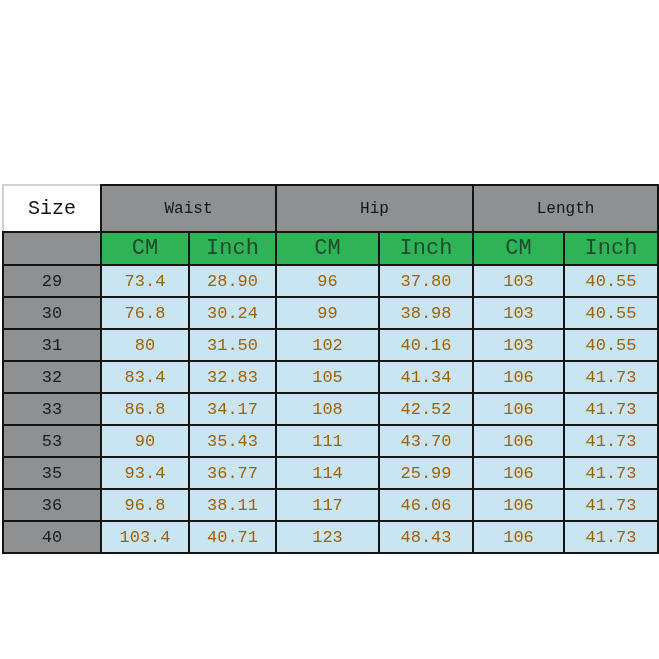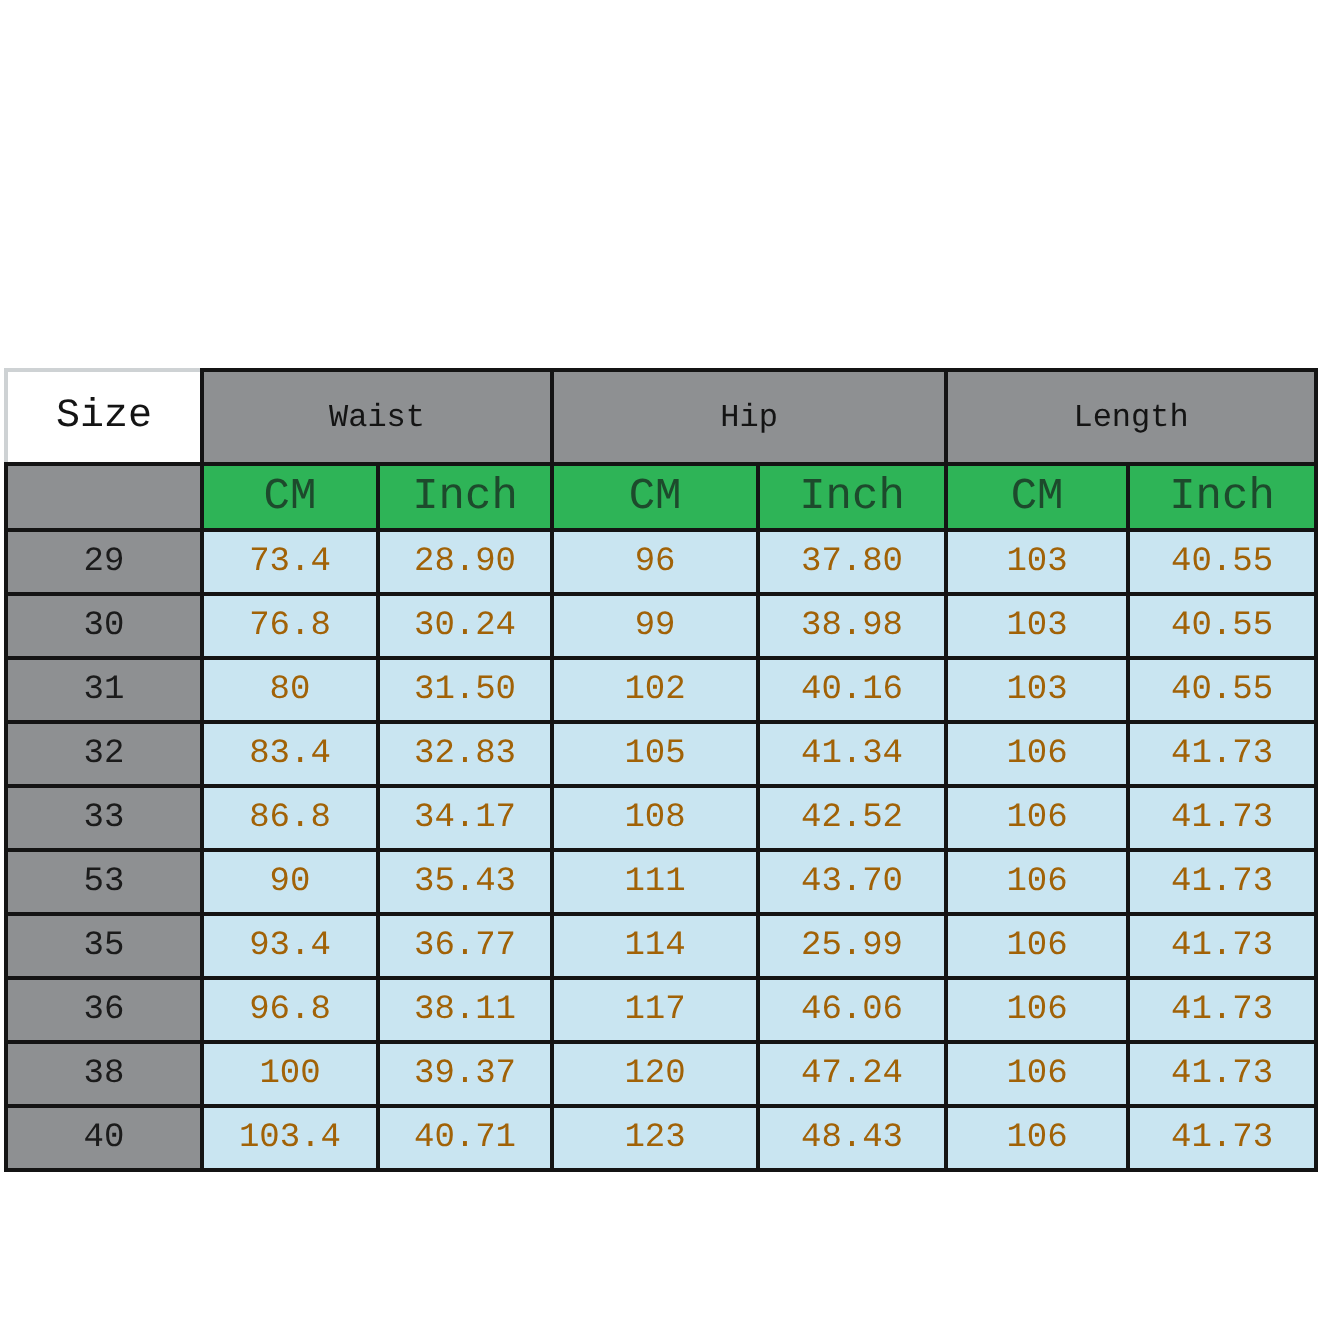--- a/index.html
+++ b/index.html
@@ -129,29 +129,20 @@
         <tr>
           <td class="size-cell">36</td>
           <td class="data-cell">96.8</td>
           <td class="data-cell thin-left">38.11</td>
           <td class="data-cell">117</td>
           <td class="data-cell thin-left">46.06</td>
           <td class="data-cell">106</td>
           <td class="data-cell thin-left">41.73</td>
         </tr>
         <tr>
-          <td class="size-cell">38</td>
-          <td class="data-cell">100</td>
-          <td class="data-cell thin-left">39.37</td>
-          <td class="data-cell">120</td>
-          <td class="data-cell thin-left">47.24</td>
-          <td class="data-cell">106</td>
-          <td class="data-cell thin-left">41.73</td>
-        </tr>
-        <tr>
           <td class="size-cell">40</td>
           <td class="data-cell">103.4</td>
           <td class="data-cell thin-left">40.71</td>
           <td class="data-cell">123</td>
           <td class="data-cell thin-left">48.43</td>
           <td class="data-cell">106</td>
           <td class="data-cell thin-left">41.73</td>
         </tr>
       </tbody>
   </table>

